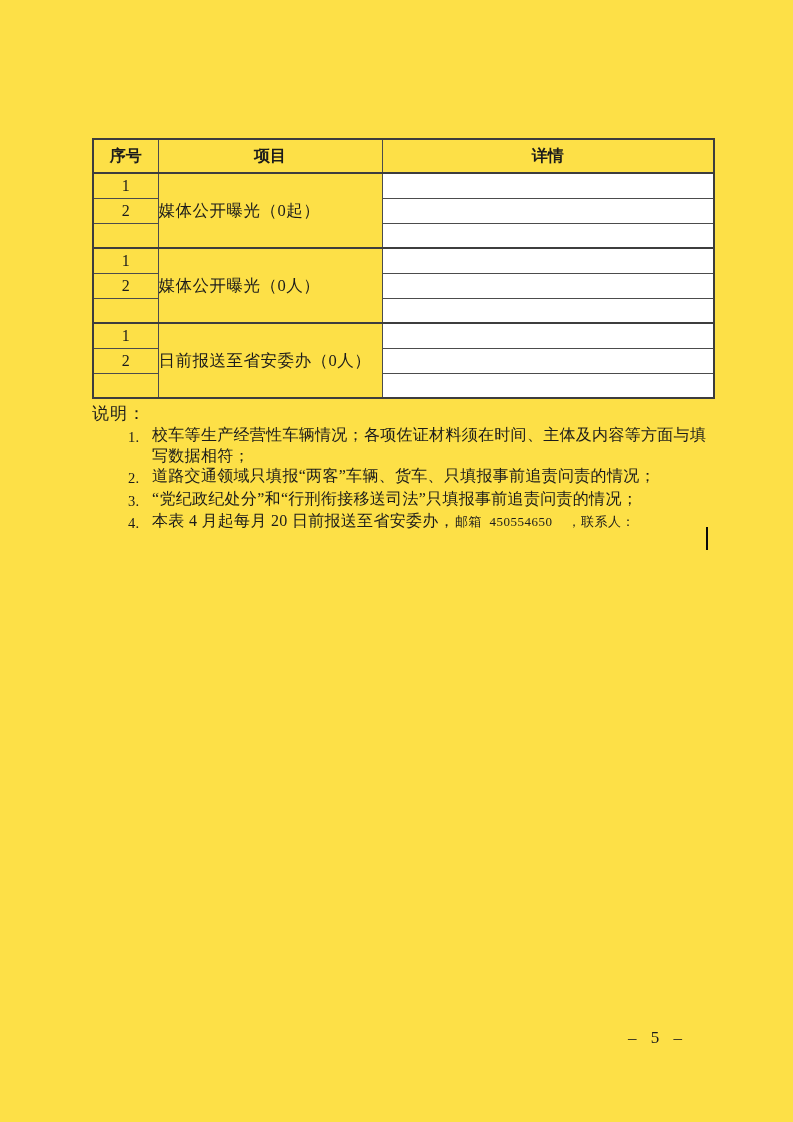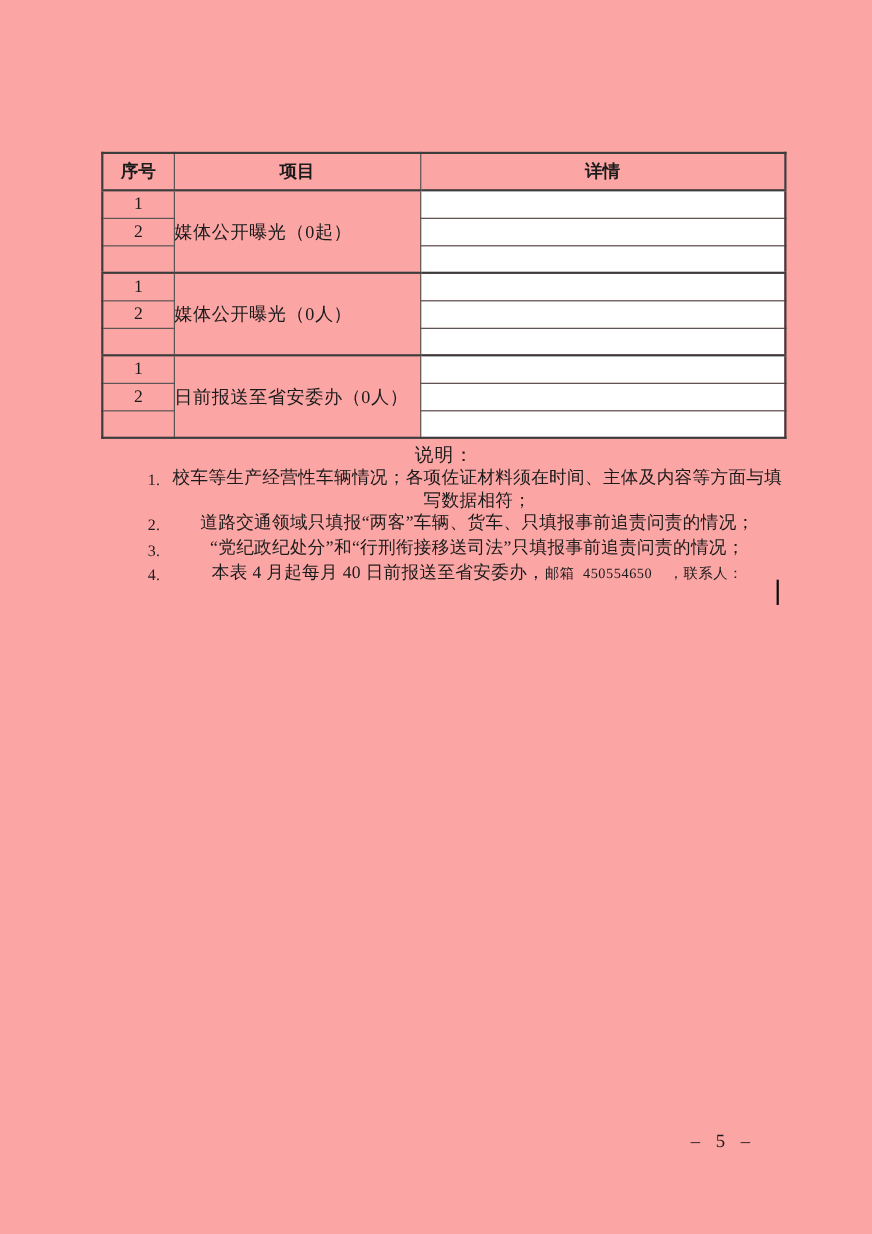--- a/index.html
+++ b/index.html
@@ -1,21 +1,21 @@
 <!DOCTYPE html>
 <html><head>
 <meta charset="utf-8">
 <style>
   * { margin: 0; padding: 0; box-sizing: border-box; }
   html, body { background: #ffffff; }
   .page {
     position: relative;
     width: 793px;
     height: 1122px;
-    background: #fca5a5;
+    background: #fde047;
     overflow: hidden;
     font-family: "Liberation Serif", "DejaVu Serif", serif;
     color: #1b1b1b;
   }
   
   .report-table {
     position: absolute;
     left: 92px;
     top: 138px;
     width: 621px;
@@ -50,21 +50,20 @@
     font-size: 16.5px;
     letter-spacing: 0.5px;
   }
   .cell-detail { background: #ffffff; }
   
   .notes {
     position: absolute;
     left: 92px;
     top: 403px;
     width: 624px;
-    text-align: center;
   }
   .notes-label {
     font-size: 17px;
     line-height: 22px;
     letter-spacing: 1px;
   }
   .note-item {
     display: flex;
     margin-left: 36px;
     font-size: 16px;
@@ -176,21 +175,21 @@
     <div class="note-item">
       <span class="note-num">2.</span>
       <span class="note-text">道路交通领域只填报“两客”车辆、货车、只填报事前追责问责的情况；</span>
     </div>
     <div class="note-item">
       <span class="note-num">3.</span>
       <span class="note-text">“党纪政纪处分”和“行刑衔接移送司法”只填报事前追责问责的情况；</span>
     </div>
     <div class="note-item">
       <span class="note-num">4.</span>
-      <span class="note-text"><span>本表 4 月起每月 40 日前报送至省安委办，</span><span class="note-small">邮箱  450554650    ，联系人：</span></span>
+      <span class="note-text"><span>本表 4 月起每月 20 日前报送至省安委办，</span><span class="note-small">邮箱  450554650    ，联系人：</span></span>
     </div>
   </div>
 
   <div class="text-cursor"></div>
 
   <div class="page-number">– 5 –</div>
 
 </div>
 
 </body></html>

